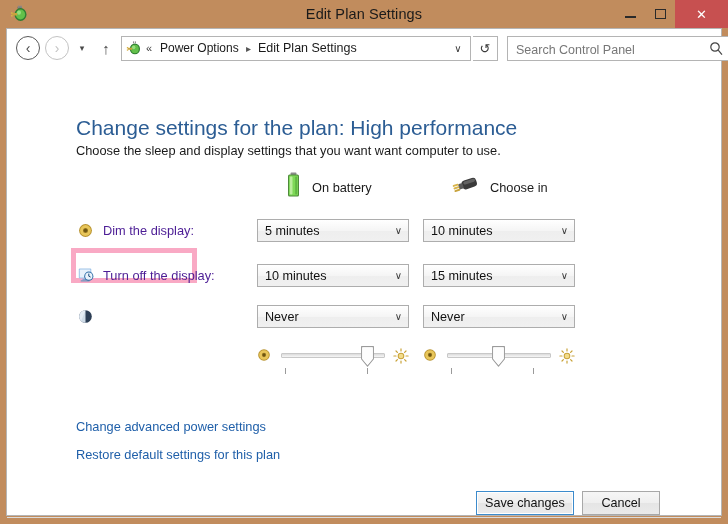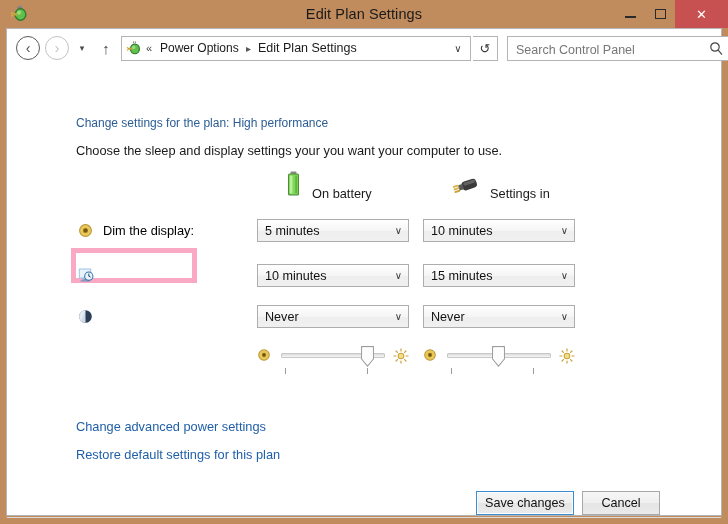--- a/index.html
+++ b/index.html
@@ -234,57 +234,57 @@
     position: absolute;
     left: 0; top: 38px;
     width: 714px;
     height: 448px;
     background: #ffffff;
   }
 
   .page-heading {
     position: absolute;
     left: 69px; top: 49px;
-    font-size: 12px;
+    font-size: 21px;
     color: #2c5d94;
     white-space: nowrap;
   }
   .page-sub {
     position: absolute;
     left: 69px; top: 76px;
     font-size: 12.8px;
     color: #1a1a1a;
     white-space: nowrap;
   }
 
   
   .col-head {
     position: absolute;
     top: 106px;
     height: 28px;
     display: flex;
-    align-items: flex-end;
+    align-items: center;
   }
   .col-head.battery { left: 278px; }
   .col-head.plugged { left: 443px; }
   .col-head .label {
     font-size: 12.8px;
     color: #1a1a1a;
     margin-left: 10px;
     white-space: nowrap;
   }
 
   
   .row-label {
     position: absolute;
     height: 22px;
     display: flex;
     align-items: center;
     font-size: 12.8px;
-    color: #000000;
+    color: #4c1d95;
     white-space: nowrap;
   }
   .row-label .ricon {
     width: 17px; height: 17px;
     margin-right: 9px;
     flex: none;
     display: flex; align-items: center; justify-content: center;
   }
   .row-label .rtext { padding-top: 1px; }
 
@@ -471,21 +471,21 @@
             <circle cx="6" cy="6" r="4.2" fill="none" stroke="#444" stroke-width="1.2"></circle>
             <line x1="9.2" y1="9.2" x2="13" y2="13.6" stroke="#444" stroke-width="1.2"></line>
           </svg>
         </span>
       </div>
     </div>
 
     <div class="content">
 
       <div class="page-heading">Change settings for the plan: High performance</div>
-      <div class="page-sub">Choose the sleep and display settings your you want your computer to use.</div>
+      <div class="page-sub">Choose the sleep and display settings that you want want computer to use.</div>
 
       <div class="col-head battery">
         <span>
           <svg width="17" height="26" viewBox="0 0 17 26">
             <rect x="5.5" y="0.6" width="6" height="2.4" rx="0.8" fill="#8a8a8a"></rect>
             <rect x="3" y="2.6" width="11" height="22" rx="1.6" fill="#4e8a3a"></rect>
             <rect x="4" y="3.6" width="9" height="20" rx="1.1" fill="#7ed957"></rect>
             <rect x="4.9" y="4.6" width="2.6" height="18" rx="1" fill="#c4f0a8" opacity="0.85"></rect>
             <rect x="10.2" y="4.6" width="2" height="18" rx="0.8" fill="#4e9e36" opacity="0.6"></rect>
           </svg>
@@ -499,21 +499,21 @@
             <g transform="rotate(-18 15 11)">
               <rect x="12" y="6.5" width="15" height="9" rx="3.4" fill="#3a3a3a"></rect>
               <rect x="14" y="7.6" width="12" height="3" rx="1.5" fill="#6d6d6d" opacity="0.8"></rect>
               <rect x="8.5" y="8.2" width="4.5" height="5.6" rx="1" fill="#5a5a5a"></rect>
               <rect x="3" y="7.4" width="6" height="1.9" rx="0.9" fill="#d8b44a"></rect>
               <rect x="3" y="10.1" width="6" height="1.9" rx="0.9" fill="#d8b44a"></rect>
               <rect x="3" y="12.8" width="6" height="1.9" rx="0.9" fill="#c8a33c"></rect>
             </g>
           </svg>
         </span>
-        <span class="label">Settings in</span>
+        <span class="label">Choose in</span>
       </div>
 
       <div class="row-label" style="left:70px; top:152px;">
         <span class="ricon">
           <svg width="15" height="15" viewBox="0 0 15 15">
             <circle cx="7.5" cy="7.5" r="6.4" fill="#b8922e"></circle>
             <circle cx="7.5" cy="7.5" r="5.4" fill="#e8c65a"></circle>
             <circle cx="7.5" cy="7.5" r="2.5" fill="#9a7a22"></circle>
             <circle cx="7.5" cy="7.5" r="1.7" fill="#6d5512"></circle>
           </svg>
@@ -537,20 +537,21 @@
             <rect x="0.8" y="1.6" width="12.5" height="10" rx="1" fill="#9fc4e8"></rect>
             <rect x="1.8" y="2.6" width="10.5" height="8" rx="0.6" fill="#e8f2fb"></rect>
             <rect x="4.5" y="11.8" width="5" height="1.5" fill="#7fa8cf"></rect>
             <rect x="2.6" y="13.2" width="9" height="1.3" rx="0.5" fill="#6f97be"></rect>
             <circle cx="10.8" cy="9.2" r="4.6" fill="#2f6fa8"></circle>
             <circle cx="10.8" cy="9.2" r="3.6" fill="#eaf3fb"></circle>
             <line x1="10.8" y1="9.2" x2="10.8" y2="6.6" stroke="#1d4e7a" stroke-width="1"></line>
             <line x1="10.8" y1="9.2" x2="12.6" y2="10.1" stroke="#1d4e7a" stroke-width="1"></line>
           </svg>
         </span>
+        <span class="rtext">Turn off the display:</span>
       </div>
 
       <div class="combo" style="left:250px; top:197px; width:152px;">
         <span class="cval">10 minutes</span>
         <span class="carrow">∨</span>
       </div>
       <div class="combo" style="left:416px; top:197px; width:152px;">
         <span class="cval">15 minutes</span>
         <span class="carrow">∨</span>
       </div>

